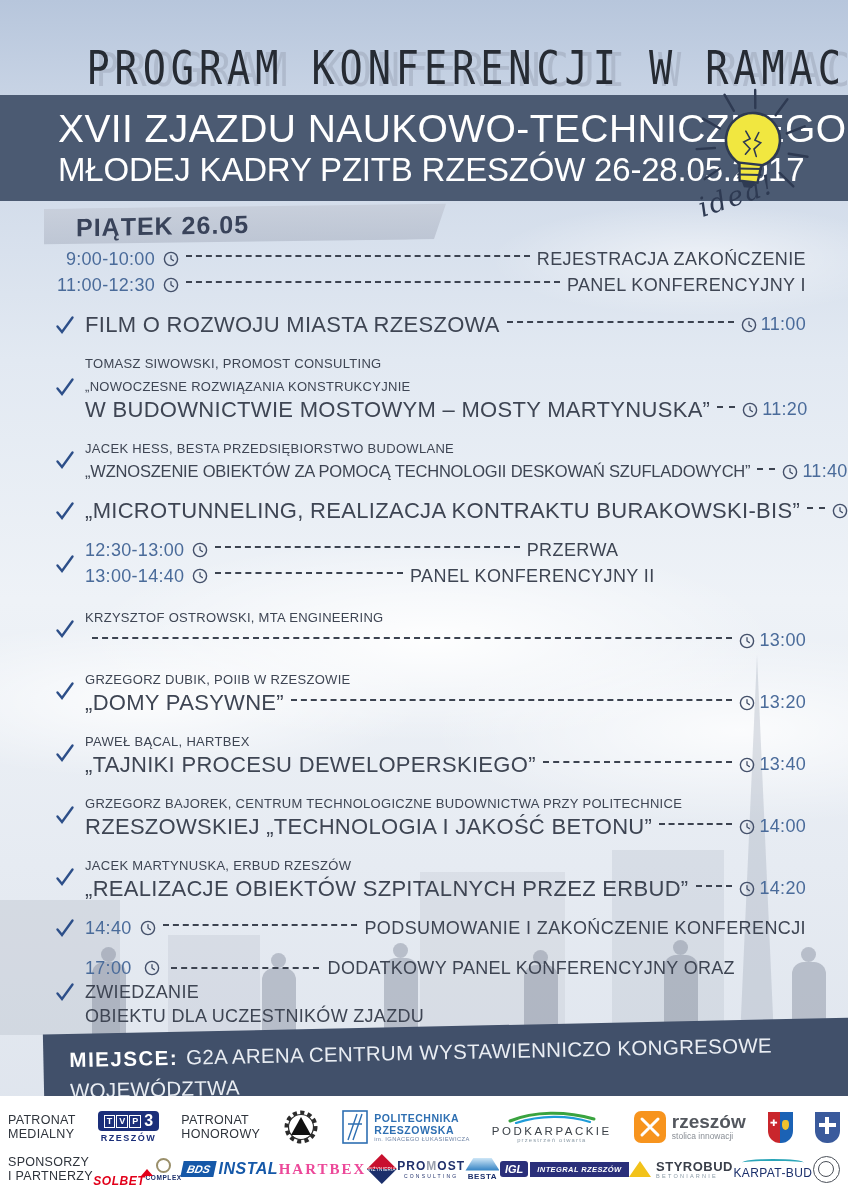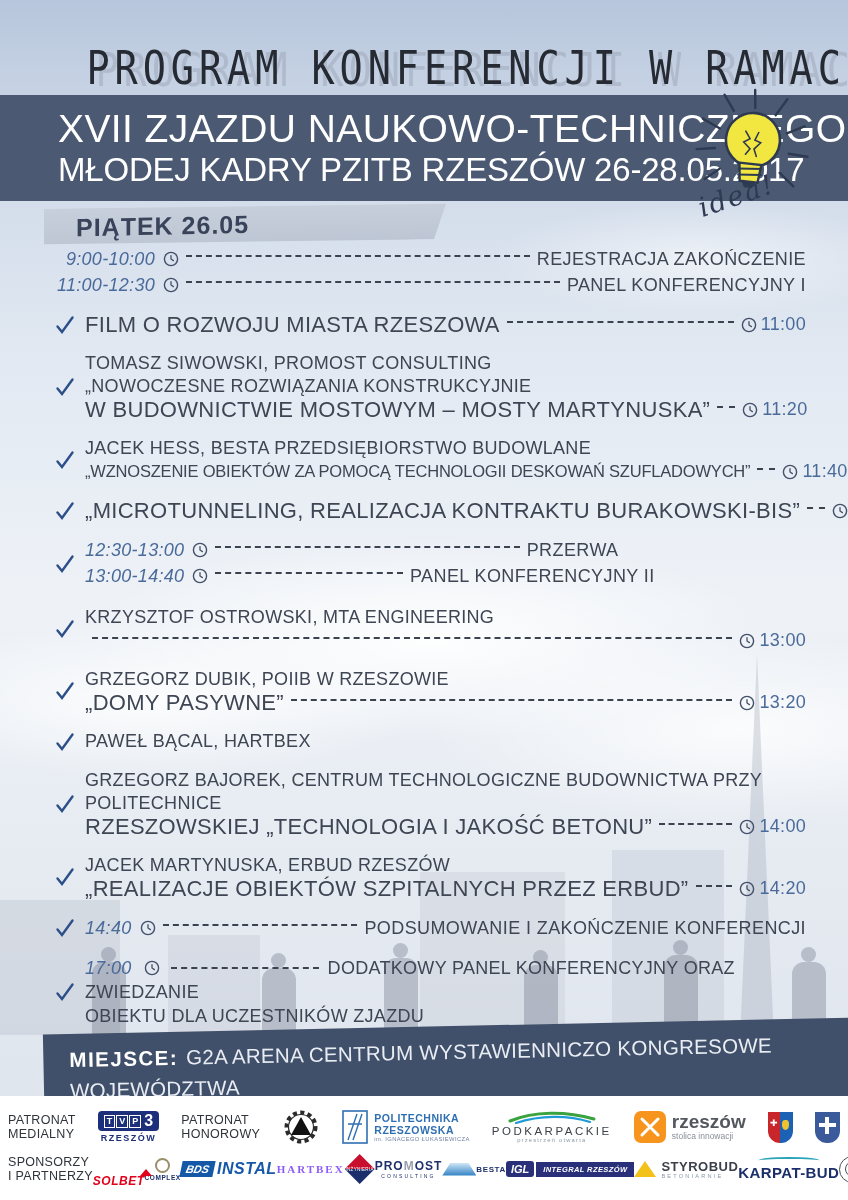--- a/index.html
+++ b/index.html
@@ -49,31 +49,31 @@
     position:absolute;top:205px;left:44px;width:402px;height:38px;z-index:1;
     background:linear-gradient(rgba(196,202,214,.72),rgba(168,176,192,.55));
     transform:skewY(-1.1deg);clip-path:polygon(0 0,100% 7%,97% 100%,0 93%);
     display:flex;align-items:center;padding-left:32px;box-sizing:border-box;
   }
   .dayband span{font-size:25px;font-weight:bold;color:#39435a;letter-spacing:1px;}
 
   
   .sched{position:absolute;top:247px;left:55px;right:42px;z-index:2;}
   .irow{display:flex;align-items:center;font-size:18px;line-height:24px;margin-bottom:2px;}
-  .itime{color:#4a6b9a;min-width:100px;text-align:right;margin-right:5px;white-space:nowrap;letter-spacing:.3px;font-style:italic;}
+  .itime{color:#4a6b9a;min-width:100px;text-align:right;margin-right:5px;white-space:nowrap;letter-spacing:.3px;}
   .itime.tleft{min-width:0;text-align:left;}
   .ilabel{color:#3e4553;white-space:nowrap;letter-spacing:.4px;}
   .dots{flex:1;border-bottom:2px dashed #3c4350;margin:0 7px 6px 7px;min-width:18px;}
   .clock{flex-shrink:0;color:#44506a;margin-left:3px;}
   .w74{width:74%;}
   .w79{width:79%;}
   .talk{display:flex;align-items:center;margin-top:16px;}
   .check{flex-shrink:0;margin-right:10px;}
   .talk-body{flex:1;min-width:0;}
-  .tline{font-size:18px;color:#3e4553;letter-spacing:.3px;line-height:23px;}
+  .tline{font-size:13px;color:#3e4553;letter-spacing:.3px;line-height:23px;}
   .ttail{display:flex;align-items:center;line-height:23px;}
   .ttext{font-size:22px;color:#3e4553;letter-spacing:.3px;white-space:nowrap;}
   .condensed .ttext{font-size:16.5px;letter-spacing:-.2px;}
   .time{color:#4a6b9a;font-size:18px;white-space:nowrap;margin-left:3px;letter-spacing:.3px;}
   .ttail .clock{margin-left:0;margin-right:1px;}
   .pwrap{line-height:24px;font-size:18px;}
   .pwrap .clock{vertical-align:-2px;margin:0 2px;}
   .dash-run{display:inline-block;width:148px;border-bottom:2px dashed #3c4350;vertical-align:5px;margin:0 4px;}
   .ptext{color:#3e4553;letter-spacing:.3px;}
 
@@ -117,40 +117,40 @@
   .herb-rz::before{content:"";position:absolute;left:10.5px;top:5px;width:4px;height:17px;background:#fff;}
   .herb-rz::after{content:"";position:absolute;left:4px;top:11.5px;width:17px;height:4px;background:#fff;}
 
   .solbet{color:#e2001a;font-weight:900;font-style:italic;font-size:12px;letter-spacing:.5px;position:relative;margin-top:24px;}
   .solbet::after{content:"";position:absolute;right:-8px;top:-5px;width:0;height:0;border-left:6px solid transparent;border-right:6px solid transparent;border-bottom:7px solid #e2001a;}
   .complex{flex-direction:column;gap:1px;}
   .complex-icon{width:11px;height:11px;border-radius:50%;border:2px solid #9a8f6a;}
   .complex-text{font-size:6.5px;color:#1b2f6b;font-weight:bold;letter-spacing:.6px;}
   .bds-box{background:#1558a8;color:#fff;font-style:italic;font-weight:900;font-size:11px;padding:2px 5px;transform:skewX(-12deg);}
   .bds-rest{color:#1558a8;font-style:italic;font-weight:900;font-size:16px;margin-left:3px;letter-spacing:.5px;}
-  .hartbex{font-family:"Liberation Serif","DejaVu Serif",serif;font-weight:bold;font-size:11px;color:#8b5cf6;letter-spacing:2px;}
+  .hartbex{font-family:"Liberation Serif","DejaVu Serif",serif;font-weight:bold;font-size:15px;color:#ec4899;letter-spacing:2px;}
   .inz{width:30px;height:30px;clip-path:polygon(50% 0,100% 50%,50% 100%,0 50%);background:linear-gradient(#c8102e 50%,#1b2f6b 50%);position:relative;}
   .inz span{position:absolute;left:0;right:0;top:12.5px;text-align:center;color:#fff;font-size:4.5px;letter-spacing:.3px;}
   .promost{flex-direction:column;}
   .promost-name{font-size:12px;font-weight:900;color:#20306b;letter-spacing:1px;line-height:1;}
   .promost-name .mid{color:#9aa0ad;}
   .promost-tag{font-size:5px;color:#20306b;letter-spacing:2.2px;margin-top:1px;}
-  .besta{flex-direction:row;}
+  .besta{flex-direction:column;}
   .besta-roof{width:34px;height:13px;background:linear-gradient(#cfe7f7,#2e7fc2);clip-path:polygon(24% 0,76% 0,100% 100%,0 100%);}
   .besta-text{font-size:8px;font-weight:900;color:#1b2f6b;margin-top:1px;letter-spacing:.6px;}
   .igl{gap:2px;text-align:center;}
   .igl-box{background:#2a2f7a;color:#fff;font-weight:900;font-style:italic;font-size:11px;padding:2px 5px;border-radius:3px;}
   .igl-bar{background:#2a2f7a;color:#fff;font-style:italic;font-weight:bold;font-size:7.5px;padding:3px 7px;letter-spacing:.4px;}
   .styro{gap:5px;}
   .styro-tri{width:0;height:0;border-left:11px solid transparent;border-right:11px solid transparent;border-bottom:16px solid #f2c21a;}
   .styro-name{font-size:13px;font-weight:900;color:#3a3f4a;letter-spacing:.5px;line-height:1;}
   .styro-tag{font-size:5.6px;color:#8a9aa6;letter-spacing:2.2px;}
   .karpat{flex-direction:column;}
   .karpat-swoosh{width:62px;height:5px;border-top:2px solid #2aa5b8;border-radius:50%;}
-  .karpat-name{font-size:15px;font-weight:700;color:#1b2f6b;letter-spacing:.4px;}
+  .karpat-name{font-size:12px;font-weight:400;color:#1b2f6b;letter-spacing:.4px;}
   .stamp{width:25px;height:25px;border-radius:50%;border:1.5px solid #4a4f58;display:flex;align-items:center;justify-content:center;}
   .stamp i{display:block;width:14px;height:14px;border-radius:50%;border:1px solid #4a4f58;}
 </style>
 </head>
 <body>
 
 <div class="poster">
 
   <div class="decor">
     <div class="spire"></div>
@@ -352,20 +352,29 @@
         </div>
       </div>
     </div>
 
     <div class="talk">
       <svg class="check" width="20" height="20" viewBox="0 0 20 20">
           <path d="M2.5 11.5 L7 17 L17.5 2.5" fill="none" stroke="#2d4f89" stroke-width="2.4" stroke-linecap="round"></path>
         </svg>
       <div class="talk-body">
         <div class="tline">PAWEŁ BĄCAL, HARTBEX</div>
+        <div class="ttail">
+          <span class="ttext">„TAJNIKI PROCESU DEWELOPERSKIEGO”</span>
+          <span class="dots"></span>
+          <svg class="clock" width="16" height="16" viewBox="0 0 16 16">
+              <circle cx="8" cy="8" r="6.6" fill="none" stroke="currentColor" stroke-width="1.4"></circle>
+              <path d="M8 4.6 V8 L10.4 9.6" fill="none" stroke="currentColor" stroke-width="1.3" stroke-linecap="round"></path>
+            </svg>
+          <span class="time">13:40</span>
+        </div>
       </div>
     </div>
 
     <div class="talk">
       <svg class="check" width="20" height="20" viewBox="0 0 20 20">
           <path d="M2.5 11.5 L7 17 L17.5 2.5" fill="none" stroke="#2d4f89" stroke-width="2.4" stroke-linecap="round"></path>
         </svg>
       <div class="talk-body">
         <div class="tline">GRZEGORZ BAJOREK, CENTRUM TECHNOLOGICZNE BUDOWNICTWA PRZY POLITECHNICE</div>
         <div class="ttail">

